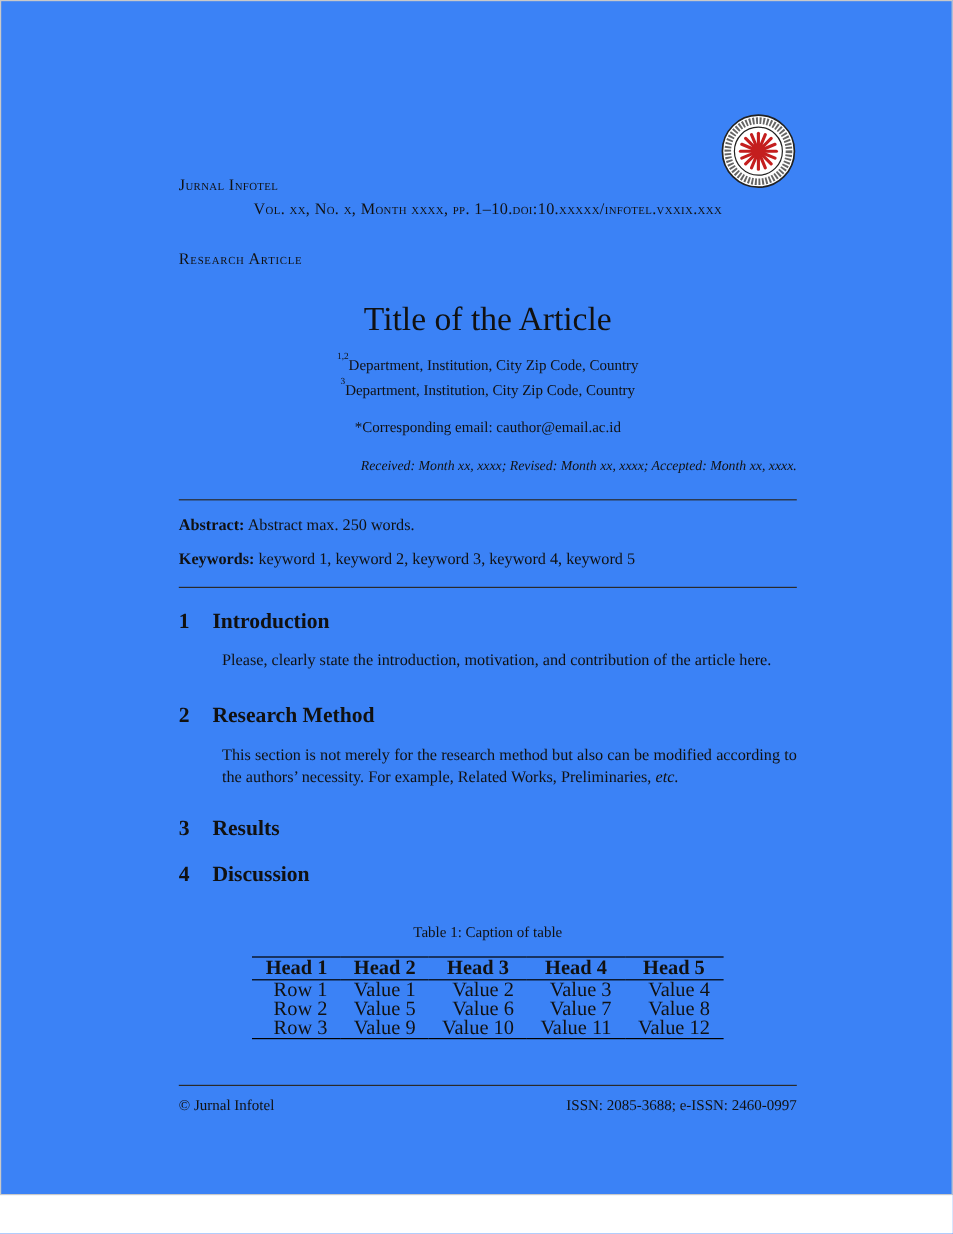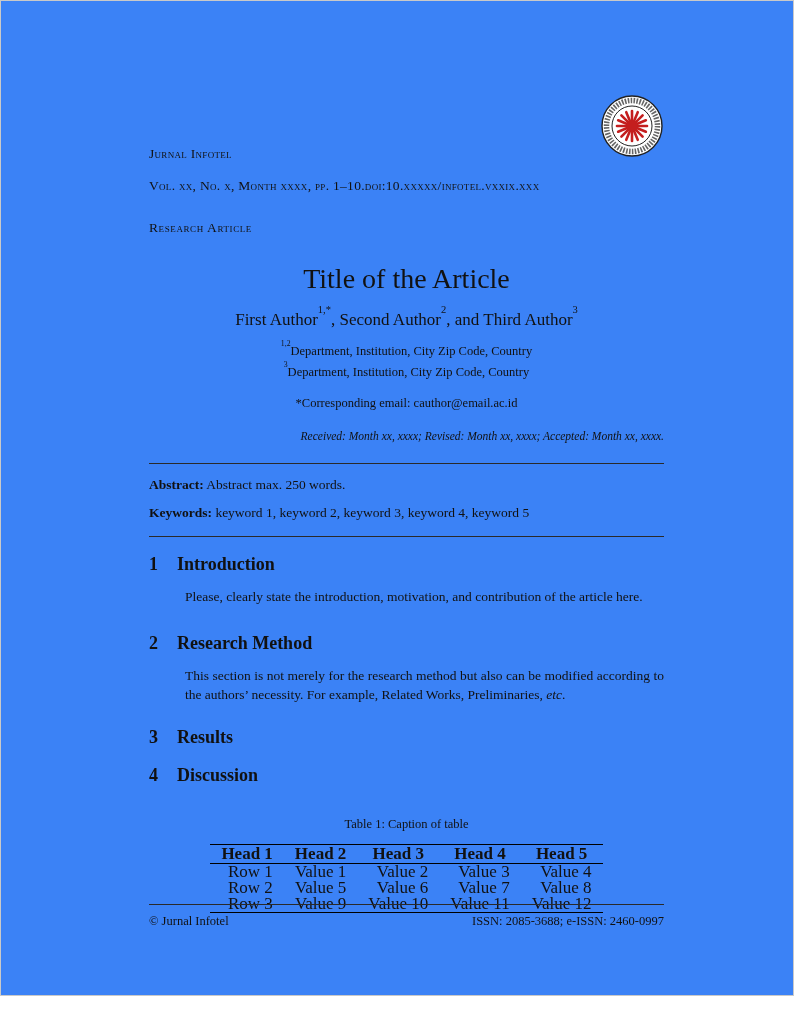--- a/index.html
+++ b/index.html
@@ -18,22 +18,22 @@
     position: absolute;
     left: 148px;
     right: 129px;
     top: 0;
     padding-top: 145px;
   }
   .smallcaps { font-variant: small-caps; letter-spacing: 0.3px; }
   .journal-name { font-size: 13.5px; line-height: 16px; }
   .vol-row {
     display: flex;
-    justify-content: flex-start;
-    margin-top: 16px;
+    justify-content: center;
+    margin-top: 4px;
     font-size: 13.5px;
     line-height: 16px;
     font-family: Liberation Serif, serif;
   }
   .article-type { margin-top: 26px; font-size: 13.5px; line-height: 16px; letter-spacing: 0.6px; }
   .logo {
     position: absolute;
     top: 93px;
     right: 129px;
     width: 64px;
@@ -102,23 +102,20 @@
   <div class="content">
 
     <div class="journal-name smallcaps">Jurnal Infotel</div>
     <div class="vol-row">
       <span class="smallcaps">Vol. xx, No. x, Month xxxx, pp. 1–10.</span>
       <span class="smallcaps">doi:10.xxxxx/infotel.vxxix.xxx</span>
     </div>
     <div class="article-type smallcaps">Research Article</div>
 
     <div class="title">Title of the Article</div>
-    <div class="authors">
-      <span>First Author</span><sup class="sp">1,*</sup><span>, </span><span>Second Author</span><sup class="sp">2</sup><span>, and </span><span>Third Author</span><sup class="sp">3</sup>
-    </div>
     <div class="affiliations">
       <div><sup class="sp">1,2</sup><span>Department, Institution, City Zip Code, Country</span></div>
       <div><sup class="sp">3</sup><span>Department, Institution, City Zip Code, Country</span></div>
     </div>
     <div class="email">*Corresponding email: cauthor@email.ac.id</div>
     <div class="dates">Received: Month xx, xxxx; Revised: Month xx, xxxx; Accepted: Month xx, xxxx.</div>
 
     <div class="rule"></div>
 
     <div class="abstract-line">

